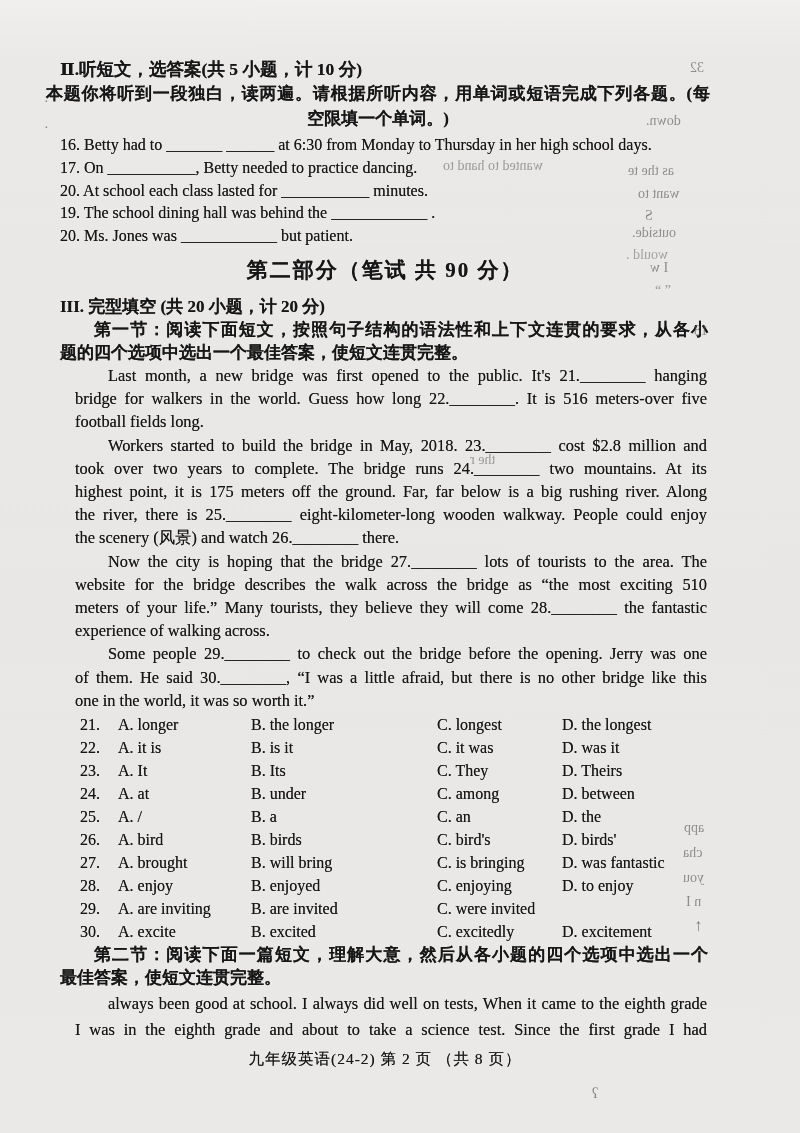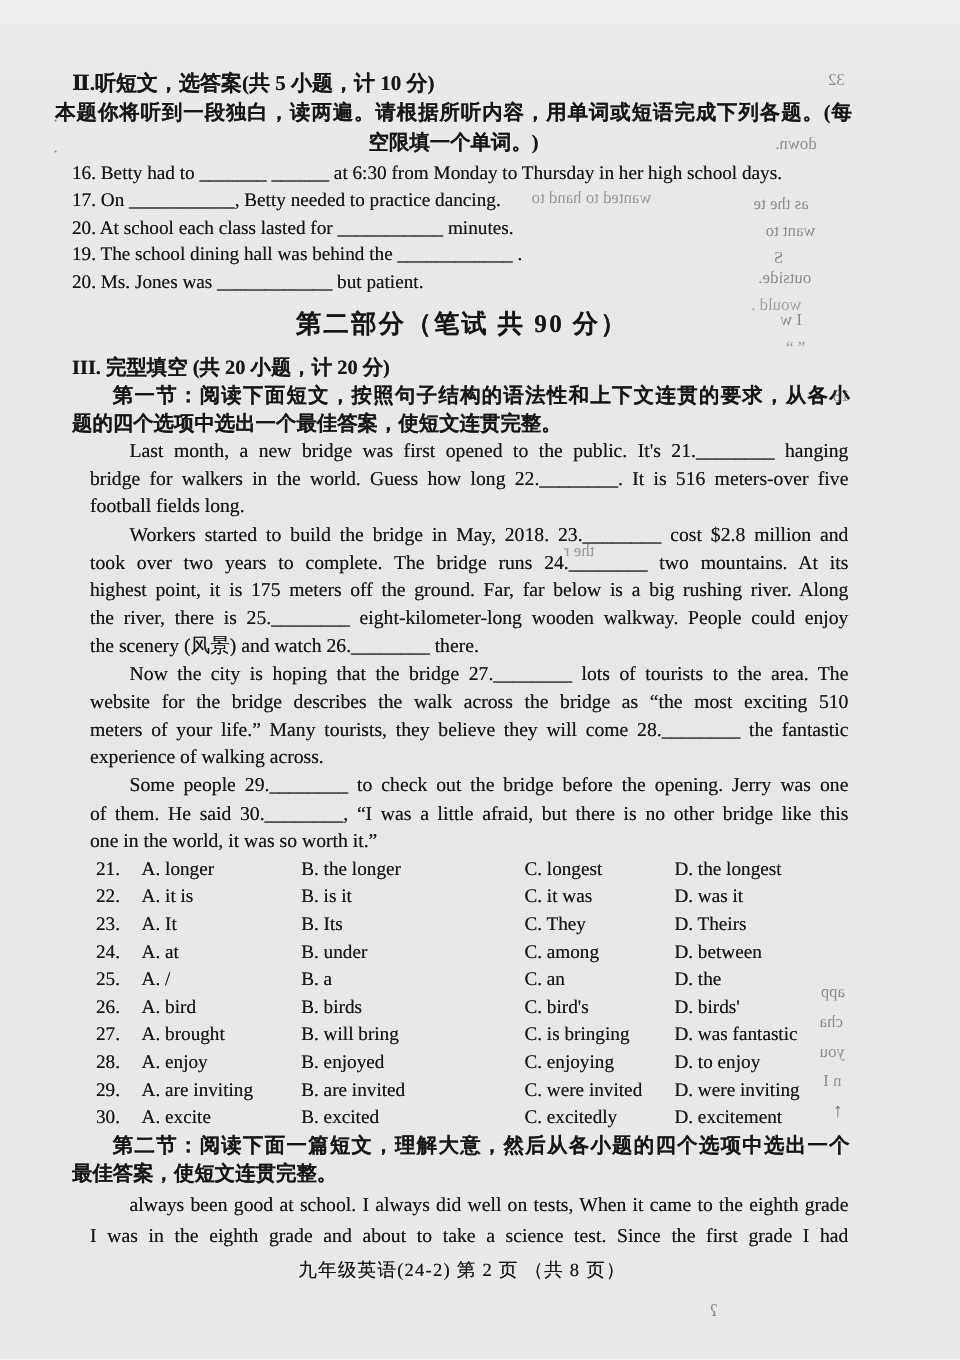--- a/index.html
+++ b/index.html
@@ -200,21 +200,20 @@
         <span class="oc b">B.  enjoyed</span>
         <span class="oc c">C.  enjoying</span>
         <span class="oc d">D.  to enjoy</span>
       </div>
 
       <div class="orow">
         <span class="oc n">29.</span>
         <span class="oc a">A.  are inviting</span>
         <span class="oc b">B.  are invited</span>
         <span class="oc c">C.  were invited</span>
-        <span class="oc d">D.  were inviting</span>
       </div>
 
       <div class="orow">
         <span class="oc n">30.</span>
         <span class="oc a">A.  excite</span>
         <span class="oc b">B.  excited</span>
         <span class="oc c">C.  excitedly</span>
         <span class="oc d">D.  excitement</span>
       </div>
     </div>

